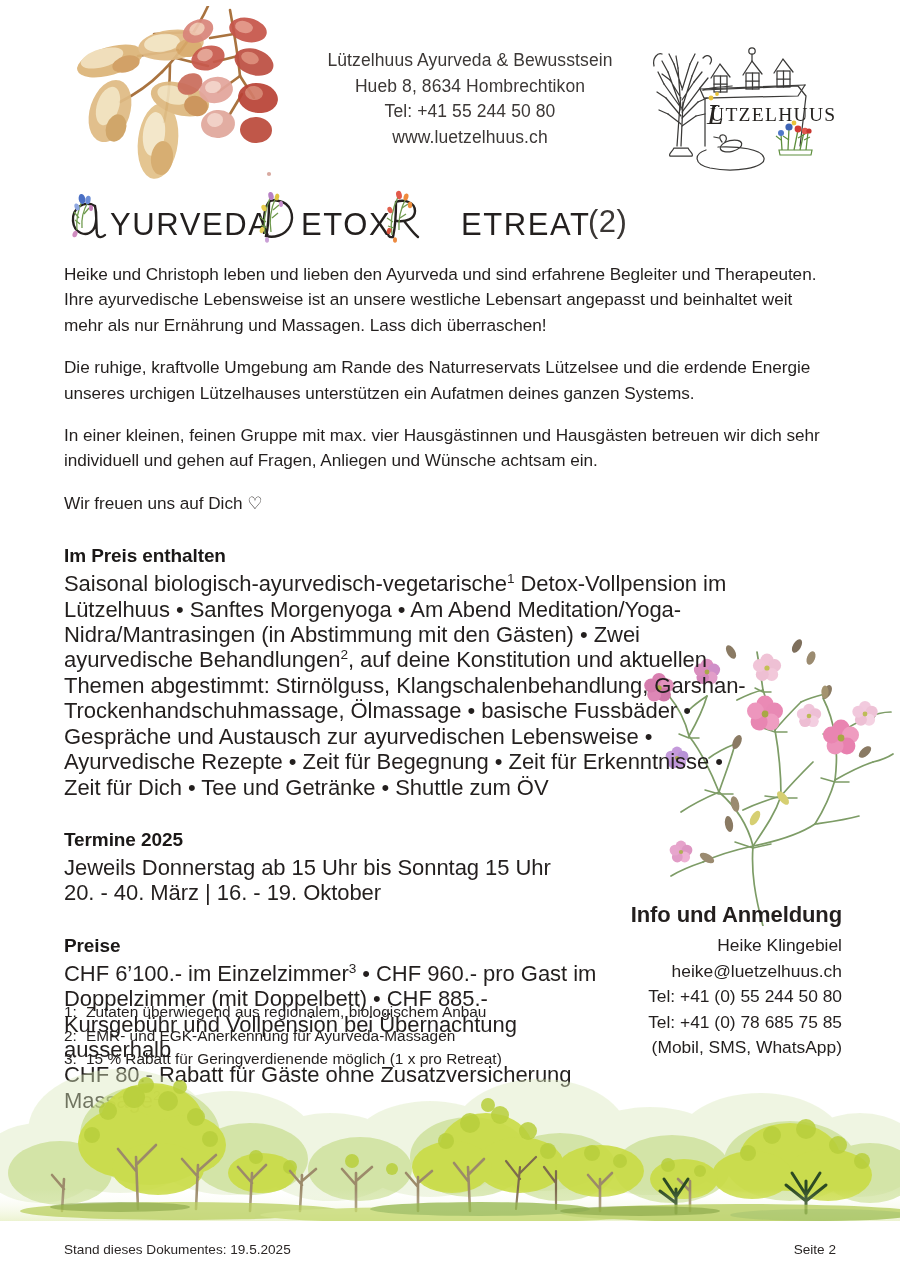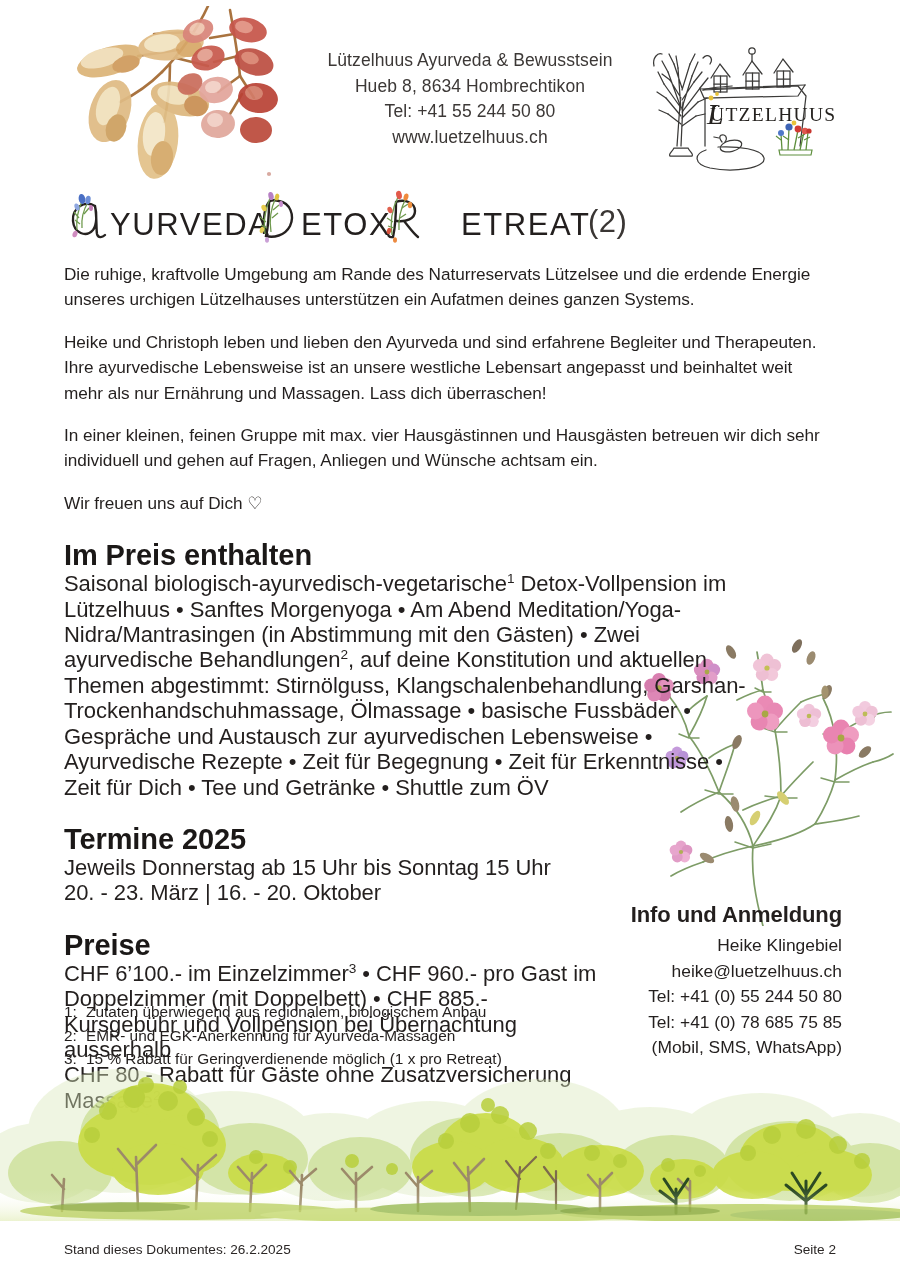--- a/index.html
+++ b/index.html
@@ -41,21 +41,21 @@
   }
   .tpar{font-size:31px;color:#3a3634;padding-bottom:4px;letter-spacing:.5px;}
 
   
   .body-col{position:absolute;left:64px;top:262px;width:760px;}
   p.para{
     margin:0 0 17px 0;font-size:17.2px;line-height:25.4px;color:#231f1e;
     letter-spacing:-0.05px;
   }
   .h2{
-    font-size:29px;font-weight:700;letter-spacing:-0.1px;
+    font-size:19px;font-weight:700;letter-spacing:-0.1px;
     color:#1b1817;margin:0 0 2px 0;line-height:27px;
   }
   .blk{font-size:22px;line-height:25.4px;letter-spacing:-0.05px;}
   .sec{margin-top:26px;}
   sup{font-size:.62em;vertical-align:super;line-height:0;}
 
   
   .w-preis{width:700px;}
   .w-term{width:560px;}
   .w-preise{width:540px;}
@@ -421,40 +421,40 @@
           <circle cx="6.4" cy="-2" r="5.8" fill="#eebfd5"></circle>
         <circle cx="4" cy="5.3" r="5.8" fill="#f3cee0"></circle>
           <circle cx="-4" cy="5.3" r="5.8" fill="#edbdd3"></circle>
         <circle cx="-6.4" cy="-2" r="5.8" fill="#f1c8dd"></circle>
           <circle cx="0" cy="0" r="2.3" fill="#bbba57"></circle>
       </g>
     </g>
   </svg>
 
   <div class="body-col">
+    <p class="para">Heike und Christoph leben und lieben den Ayurveda und sind erfahrene Begleiter und Therapeuten. Ihre ayurvedische Lebensweise ist an unsere westliche Lebensart angepasst und beinhaltet weit mehr als nur Ernährung und Massagen. Lass dich überraschen!</p>
     <p class="para">Die ruhige, kraftvolle Umgebung am Rande des Naturreservats Lützelsee und die erdende Energie unseres urchigen Lützelhauses unterstützen ein Aufatmen deines ganzen Systems.</p>
-    <p class="para">Heike und Christoph leben und lieben den Ayurveda und sind erfahrene Begleiter und Therapeuten. Ihre ayurvedische Lebensweise ist an unsere westliche Lebensart angepasst und beinhaltet weit mehr als nur Ernährung und Massagen. Lass dich überraschen!</p>
     <p class="para">In einer kleinen, feinen Gruppe mit max. vier Hausgästinnen und Hausgästen betreuen wir dich sehr individuell und gehen auf Fragen, Anliegen und Wünsche achtsam ein.</p>
     <p class="para" style="margin-bottom:0;">Wir freuen uns auf Dich ♡</p>
 
     <div class="sec">
       <div class="h2">Im Preis enthalten</div>
       <div class="blk w-preis">
         <span>Saisonal biologisch-ayurvedisch-vegetarische</span><sup>1</sup><span> Detox-Vollpension im Lützelhuus • Sanftes Morgenyoga • Am Abend Meditation/Yoga-Nidra/Mantrasingen (in Abstimmung mit den Gästen) • Zwei ayurvedische Behandlungen</span><sup>2</sup><span>, auf deine Konstitution und aktuellen Themen abgestimmt: Stirnölguss, Klangschalenbehandlung, Garshan-Trockenhandschuhmassage, Ölmassage •  basische Fussbäder •</span><br>
         <span>Gespräche und Austausch zur ayurvedischen Lebensweise •</span><br>
         <span>Ayurvedische Rezepte • Zeit für Begegnung • Zeit für Erkenntnisse •</span><br>
         <span>Zeit für Dich • Tee und Getränke • Shuttle zum ÖV</span><br>
       </div>
     </div>
 
     <div class="sec">
       <div class="h2">Termine 2025</div>
       <div class="blk w-term">
         <span>Jeweils Donnerstag ab 15 Uhr bis Sonntag 15 Uhr</span><br>
-        <span>20. - 23. März | 16. - 20. Oktober</span>
+        <span>20. - 40. März | 16. - 19. Oktober</span>
       </div>
     </div>
 
     <div class="sec">
       <div class="h2">Preise</div>
       <div class="blk w-preise">
         <span>CHF 6’100.- im Einzelzimmer</span><sup>3</sup><span> • CHF 960.- pro Gast im Doppelzimmer (mit Doppelbett) • CHF 885.- Kursgebühr und Vollpension bei Übernachtung ausserhalb</span><br>
         <span>CHF 80.- Rabatt für Gäste ohne Zusatzversicherung Massage</span><sup>2</sup>
       </div>
     </div>
@@ -593,17 +593,17 @@
       <ellipse cx="820" cy="176" rx="90" ry="6" fill="#9dbd50"></ellipse>
     </g>
     <g opacity=".55" fill="#7f9e40">
       <ellipse cx="120" cy="168" rx="70" ry="5"></ellipse>
       <ellipse cx="640" cy="172" rx="80" ry="5"></ellipse>
     </g>
     <rect x="0" y="182" width="900" height="8" fill="#ffffff"></rect>
   </svg>
 
   <div class="footer">
-    <span>Stand dieses Dokumentes: 26.2.2025</span>
+    <span>Stand dieses Dokumentes: 19.5.2025</span>
     <span>Seite 2</span>
   </div>
 
 </div>
 
 </body></html>

